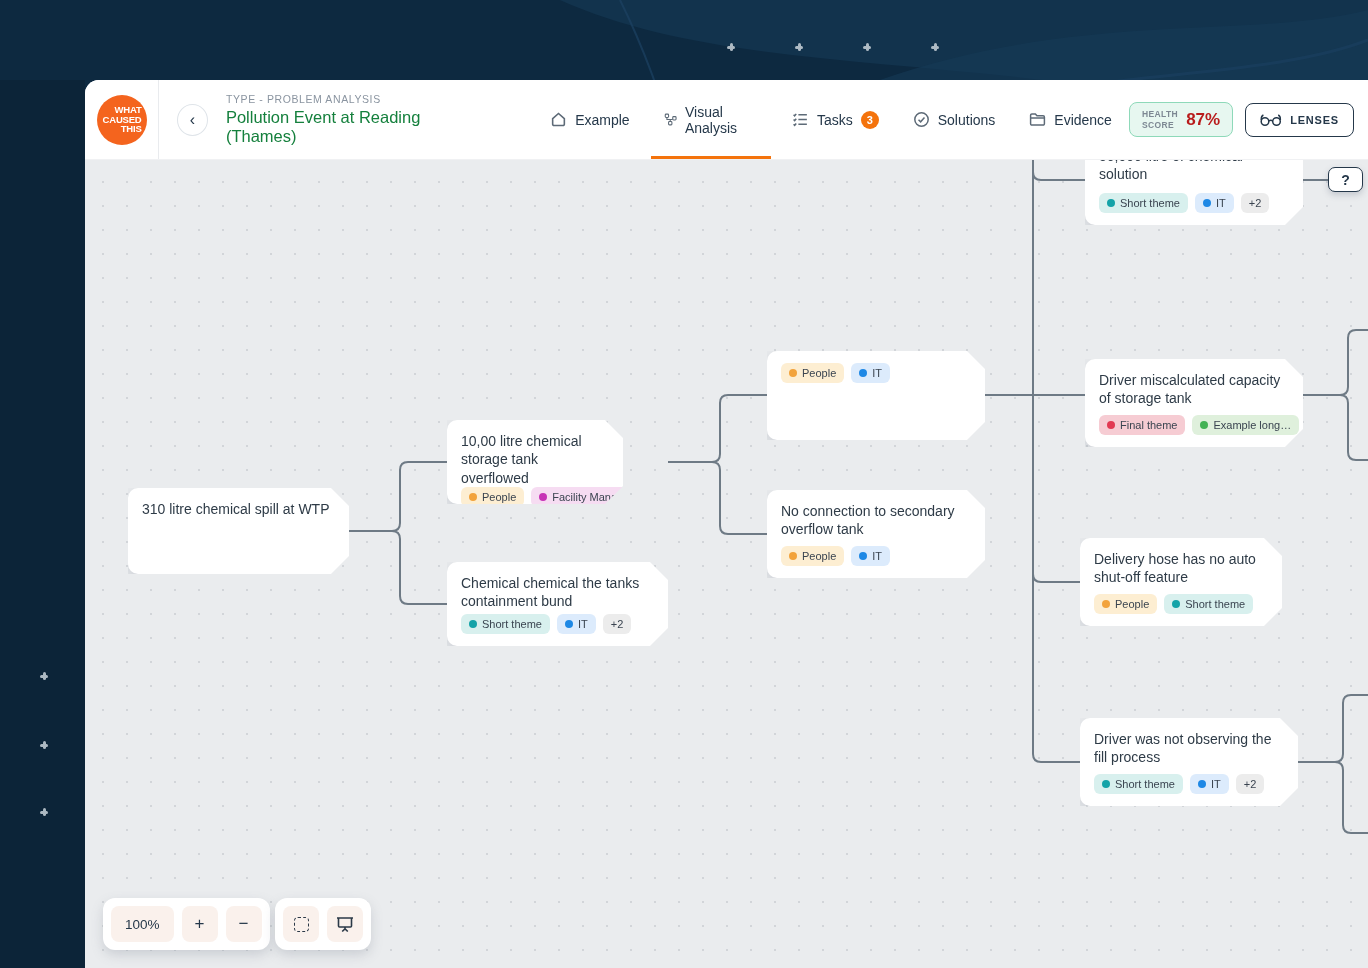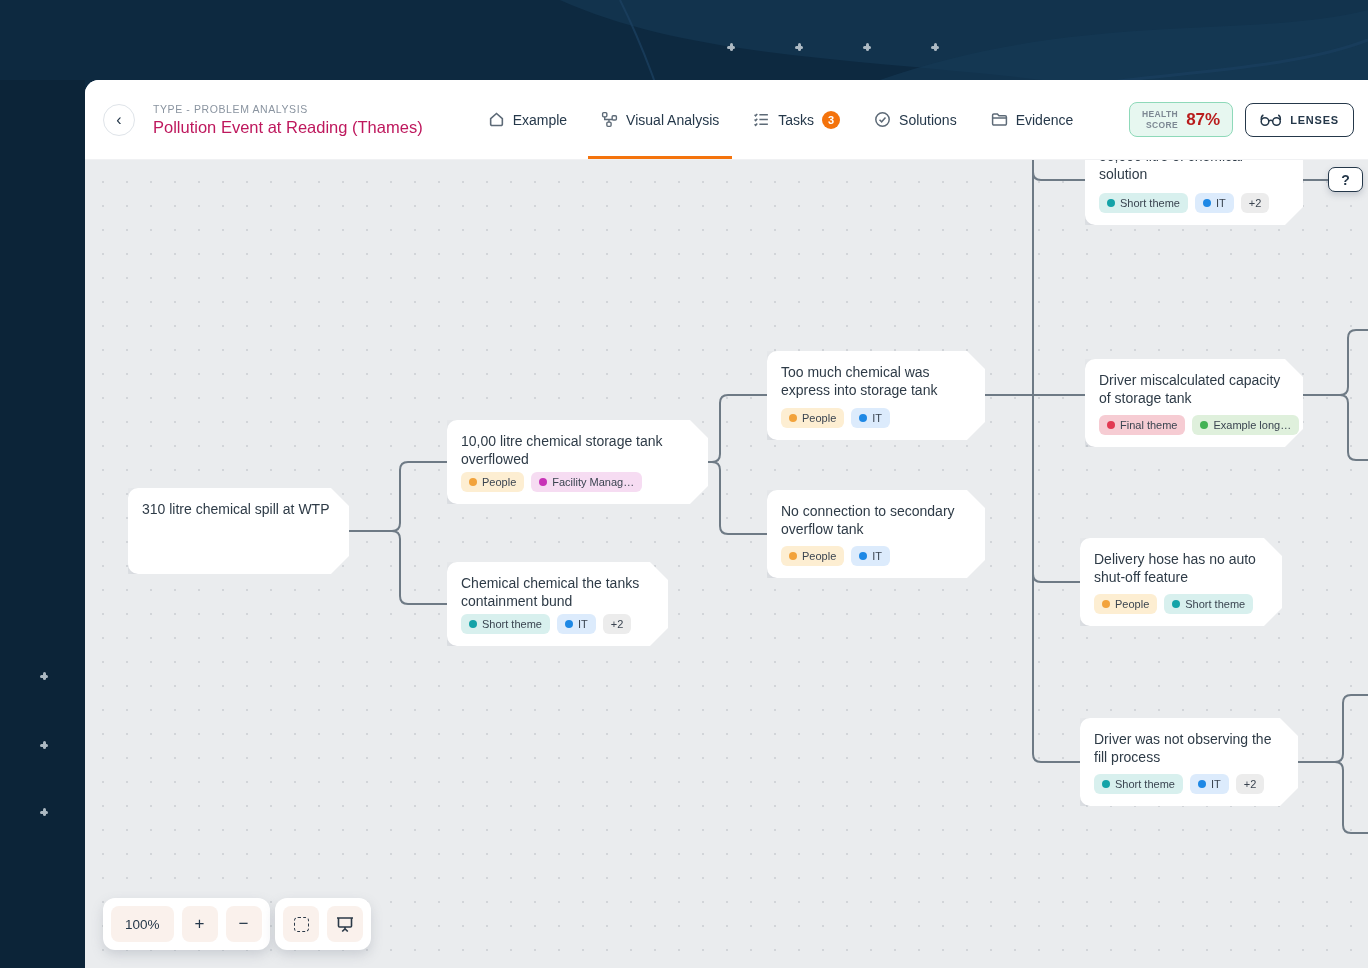--- a/index.html
+++ b/index.html
@@ -18,31 +18,31 @@
 
   
   .header { height:80px; background:#fff; display:flex; align-items:center; flex:0 0 80px; border-bottom:1px solid #f0f1f3; }
   .logo-wrap { width:77px; display:flex; justify-content:center; align-items:center; align-self:stretch; border-right:1px solid #e9ebee; }
   .logo { width:50px; height:50px; border-radius:50%; background:#f4641e; color:#fff; display:flex; flex-direction:column;
           justify-content:center; align-items:flex-end; padding-right:5px; font-weight:bold; font-size:9.5px; line-height:1.0; letter-spacing:-0.2px; }
   .back-btn { width:32px; height:32px; border-radius:50%; border:1px solid #dfe4e9; background:#fff; margin-left:18px;
               display:flex; align-items:center; justify-content:center; color:#25384a; font-size:16px; cursor:pointer; }
   .title-block { margin-left:18px; }
   .title-type { font-size:10.5px; color:#8a94a0; letter-spacing:.6px; margin-bottom:3px; }
-  .title-main { font-size:16.5px; color:#be185d; font-weight:500; }
+  .title-main { font-size:16.5px; color:#15803d; font-weight:500; }
 
   .tabs { display:flex; align-self:stretch; margin-left:48px; }
   .tab { display:flex; align-items:center; gap:8px; padding:0 17px; cursor:pointer; position:relative; font-size:14px; color:#25384a; font-weight:500; }
   .tab svg { stroke:#5d6a77; }
   .tab.active::after { content:""; position:absolute; left:4px; right:4px; bottom:0; height:3px; background:#f4730c; }
   .badge { min-width:18px; height:18px; border-radius:50%; background:#f4730c; color:#fff; font-size:11px; font-weight:bold;
            display:flex; align-items:center; justify-content:center; }
 
   .header-right { margin-left:auto; display:flex; align-items:center; gap:12px; margin-right:14px; }
-  .health-pill { display:flex; align-items:center; gap:8px; background:#e7f7f0; border:1px solid #8ed9b9; border-radius:8px; padding:6px 12px;text-align:right; }
+  .health-pill { display:flex; align-items:center; gap:8px; background:#e7f7f0; border:1px solid #8ed9b9; border-radius:8px; padding:6px 12px; }
   .health-label { font-size:8.5px; color:#7d8893; letter-spacing:.4px; line-height:1.25; font-weight:bold; }
   .health-value { font-size:17px; color:#b91c1c; font-weight:600; }
   .lenses-btn { display:flex; align-items:center; gap:8px; background:#fff; border:1.6px solid #25384a; border-radius:8px;
                 padding:9px 14px; font-size:11px; font-weight:600; letter-spacing:.8px; color:#25384a; cursor:pointer;text-align:center; }
 
   
   .canvas { position:relative; flex:1; background:#eaecee; overflow:hidden;
             background-image:radial-gradient(#d2d5d9 1px, transparent 1.2px); background-size:24px 24px; background-position:6px 10px; }
   .edges { position:absolute; left:0; top:0; }
 
@@ -84,20 +84,27 @@
   <div class="deco-dot" style="left:863px; top:43px;"></div>
   <div class="deco-dot" style="left:931px; top:43px;"></div>
   <div class="deco-dot" style="left:40px; top:672px;"></div>
   <div class="deco-dot" style="left:40px; top:741px;"></div>
   <div class="deco-dot" style="left:40px; top:808px;"></div>
 </div>
 
 <div class="app">
 
   <div class="header">
+    <div class="logo-wrap">
+      <div class="logo">
+        <span>WHAT</span>
+        <span>CAUSED</span>
+        <span>THIS</span>
+      </div>
+    </div>
     <div class="back-btn">
       <span>‹</span>
     </div>
     <div class="title-block">
       <div class="title-type">TYPE - PROBLEM ANALYSIS</div>
       <div class="title-main">Pollution Event at Reading (Thames)</div>
     </div>
 
     <div class="tabs">
       <div class="tab">
@@ -175,21 +182,21 @@
 
       <path d="M1213 602 H1250 M1250 602 Q1258 602 1258 594 V543 Q1258 535 1266 535 H1284 M1250 602 Q1258 602 1258 610 V665 Q1258 673 1266 673 H1284"></path>
 
       <path d="M1218 20 H1243"></path>
     </svg>
 
     <div class="node" style="left:43px; top:328px; width:221px; height:86px;">
       <div class="node-title">310 litre chemical spill at WTP</div>
     </div>
 
-    <div class="node" style="left:362px; top:260px; width:261px; height:84px;">
+    <div class="node" style="left:362px; top:260px; width:176px; height:84px;">
       <div class="node-title">10,00 litre chemical storage tank overflowed</div>
       <div class="tag-row">
         <span class="tag" style="background: rgb(253, 238, 210);">
             <span class="dot" style="background: rgb(242, 163, 60);"></span>
             <span>People</span>
           </span>
         <span class="tag" style="background: rgb(246, 220, 242);">
             <span class="dot" style="background: rgb(199, 51, 182);"></span>
             <span>Facility Manag…</span>
           </span>
@@ -207,21 +214,20 @@
             <span class="dot" style="background: rgb(30, 136, 229);"></span>
             <span>IT</span>
           </span>
         <span class="tag" style="background: rgb(236, 236, 236);">
             <span>+2</span>
           </span>
       </div>
     </div>
 
     <div class="node" style="left:682px; top:191px; width:218px; height:89px;">
-      <div class="node-title">Too much chemical was express into storage tank</div>
       <div class="tag-row">
         <span class="tag" style="background: rgb(253, 238, 210);">
             <span class="dot" style="background: rgb(242, 163, 60);"></span>
             <span>People</span>
           </span>
         <span class="tag" style="background: rgb(220, 235, 252);">
             <span class="dot" style="background: rgb(30, 136, 229);"></span>
             <span>IT</span>
           </span>
       </div>

